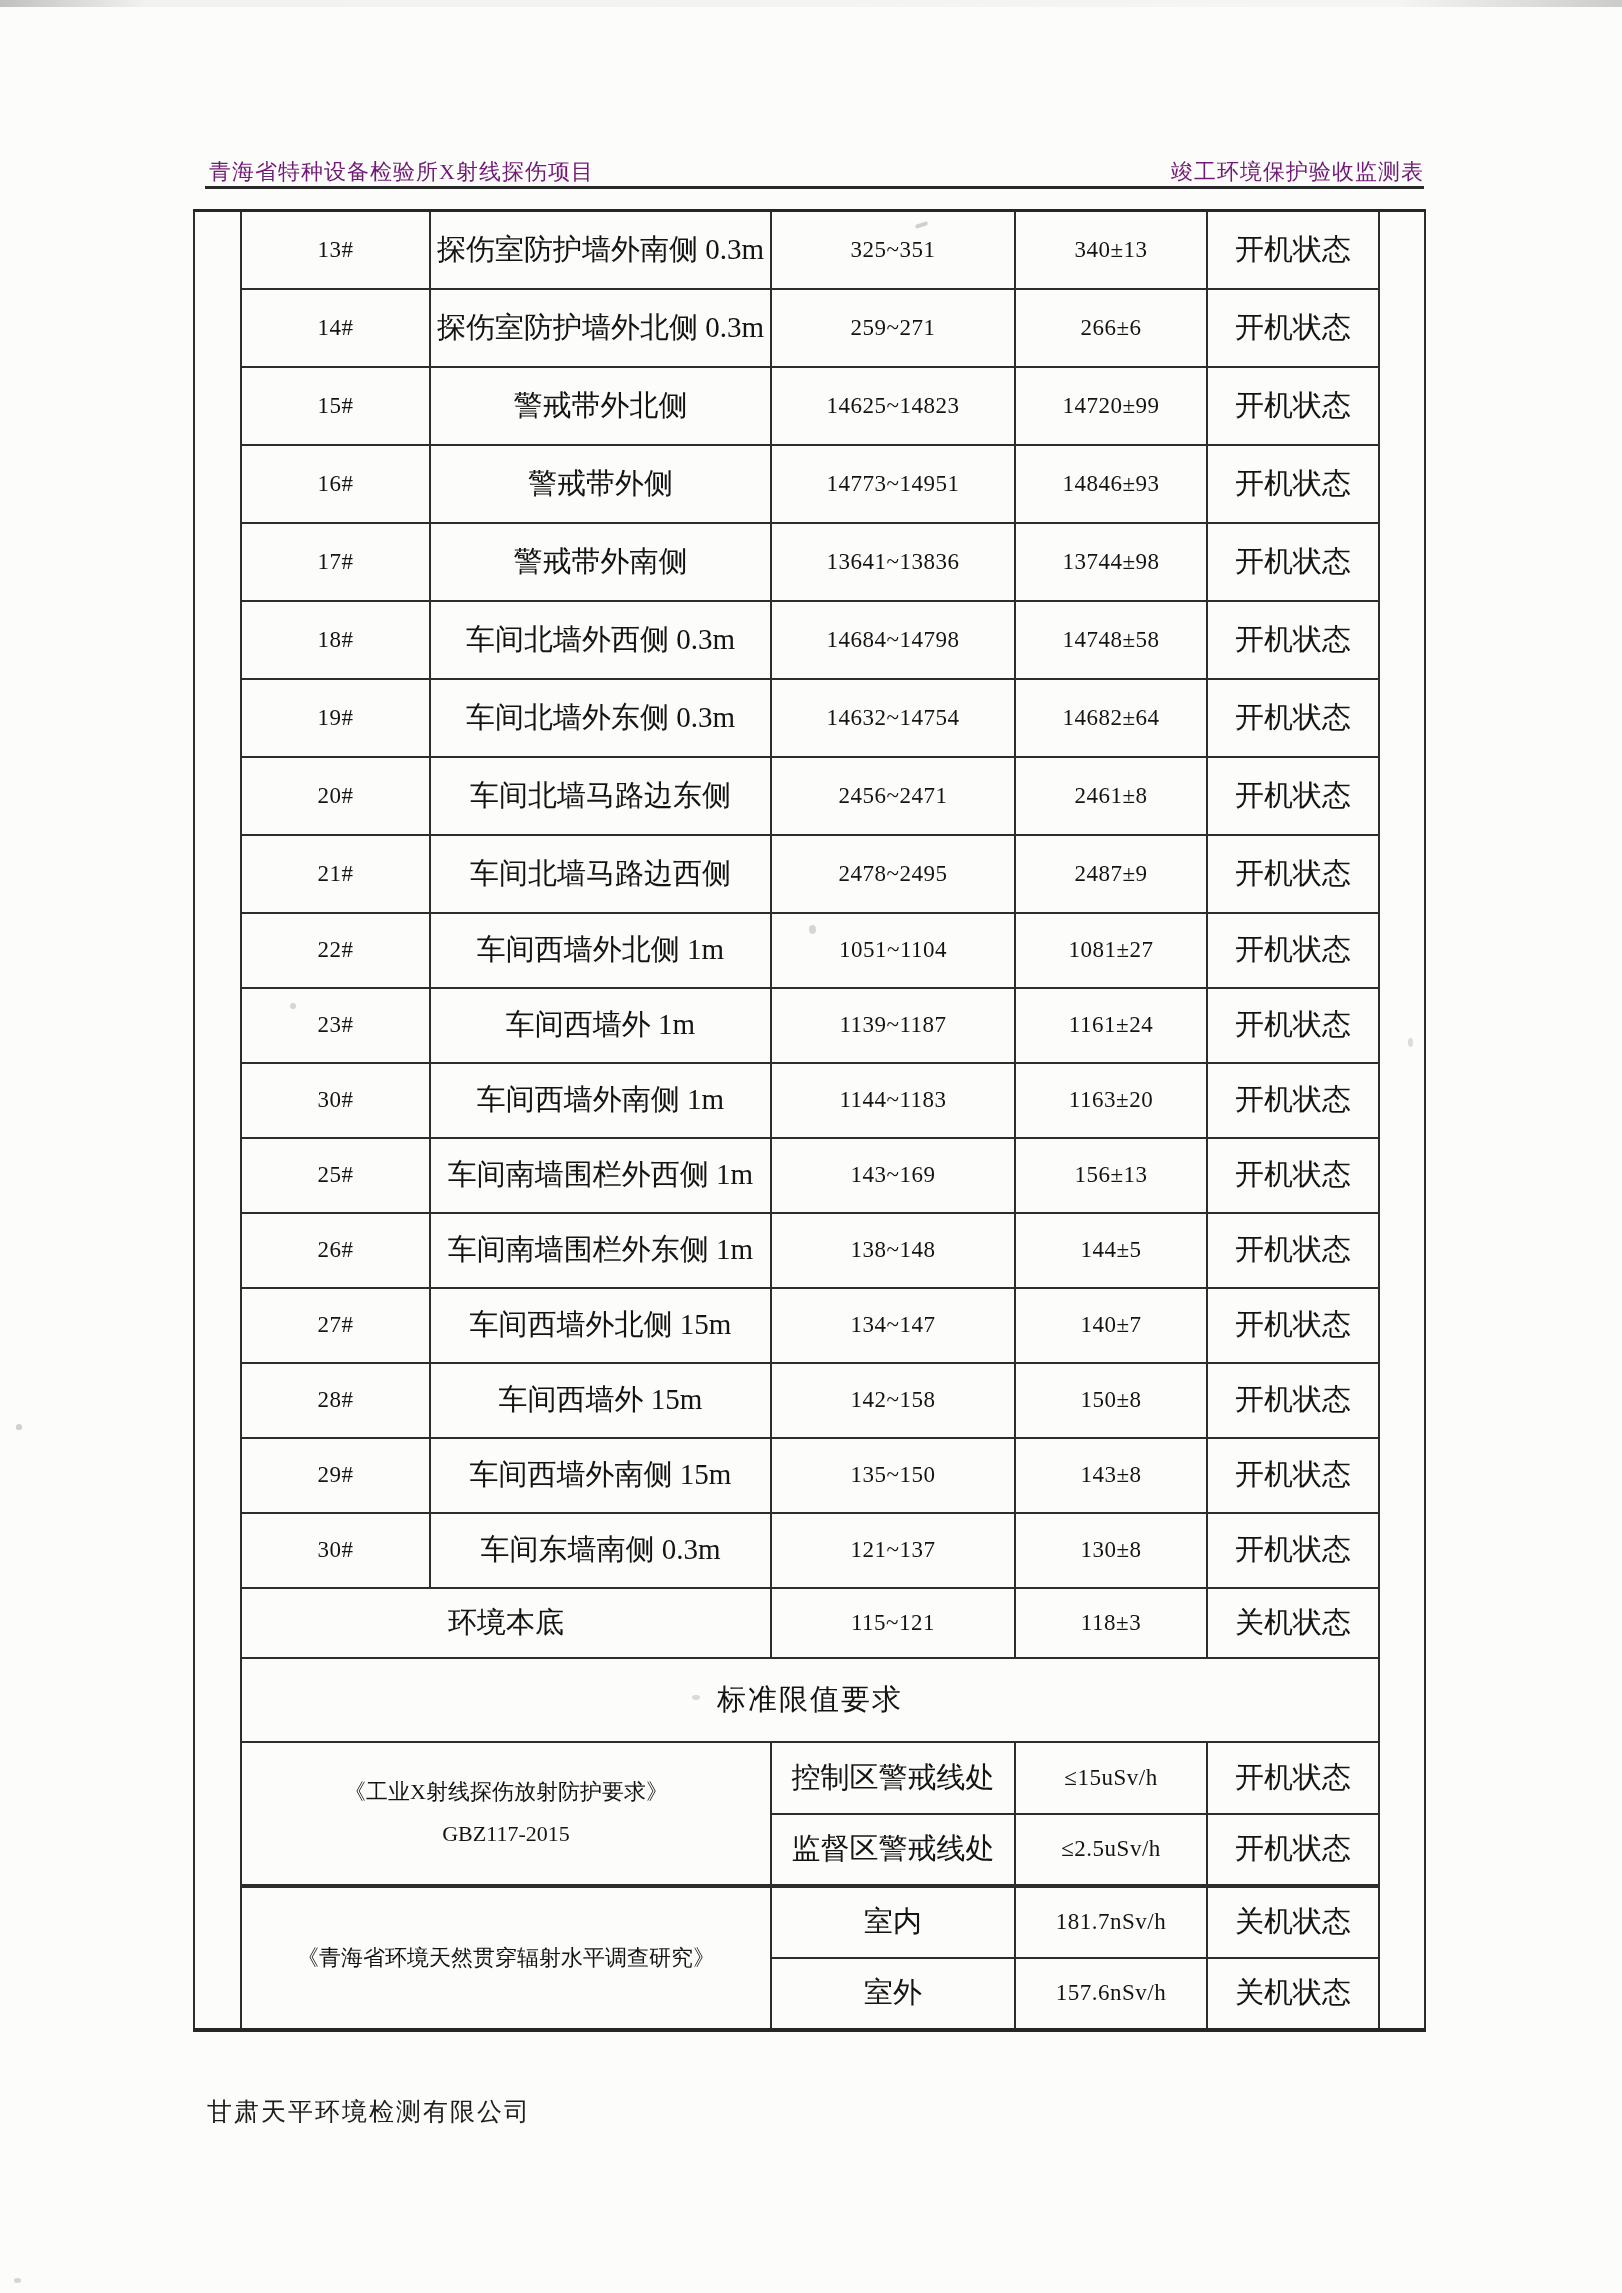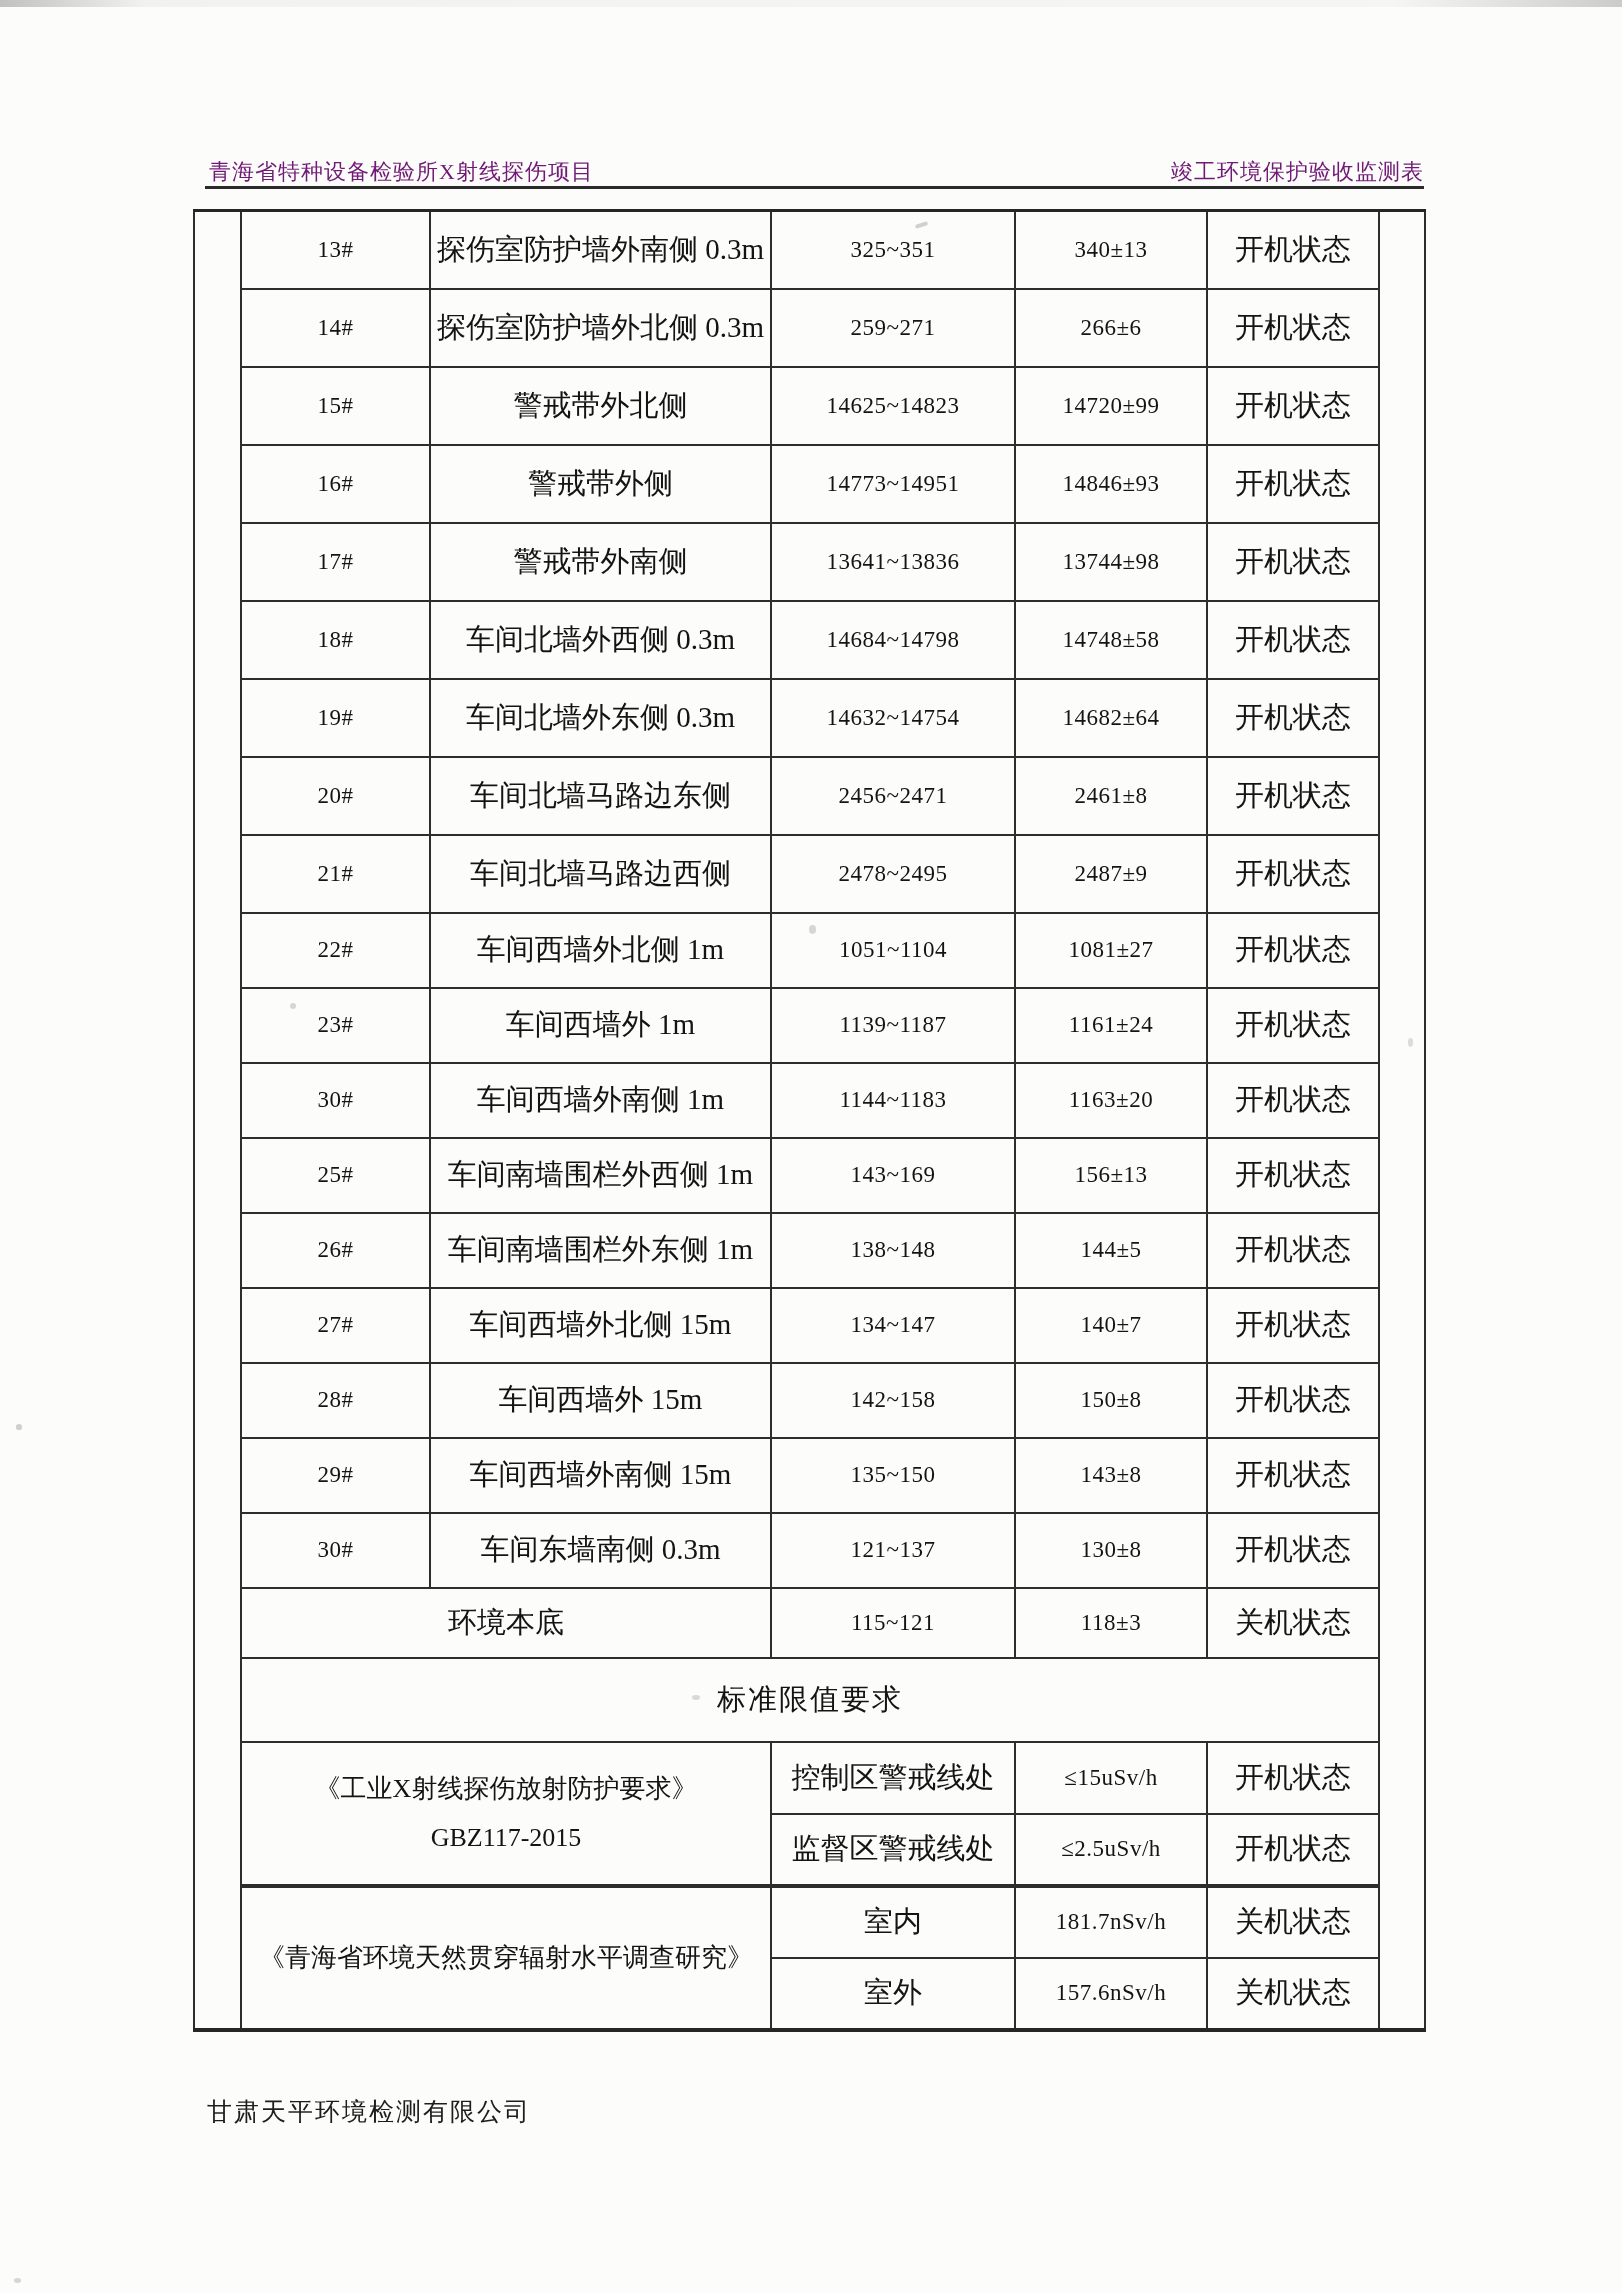--- a/index.html
+++ b/index.html
@@ -32,21 +32,21 @@
   }
   .monitor td{
     border:2px solid #2d2d2d;
     text-align:center;vertical-align:middle;
     padding:0 3.9px;
     font-size:29px;color:#141414;
     overflow:hidden;white-space:nowrap;
   }
   .monitor td.narrow{padding:0;}
   .monitor td.num{font-size:23px;letter-spacing:0.5px;}
-  .monitor td.std-label{font-size:26px;line-height:1.9;letter-spacing:0;}
+  .monitor td.std-label{font-size:22px;line-height:1.9;letter-spacing:0;}
   .monitor td.limits{letter-spacing:2px;}
   tr.r-num{height:78px;}
   tr.r-num-s{height:75px;}
   tr.r-bg{height:70px;}
   tr.r-limits{height:84px;}
   tr.r-std{height:72px;}
   tr.thick-top td{border-top-width:4.9px;}
 
   .footer{position:absolute;top:2095px;font-size:25px;color:#1d1d1d;white-space:nowrap;}
   .footer-company{left:207px;letter-spacing:2px;}

